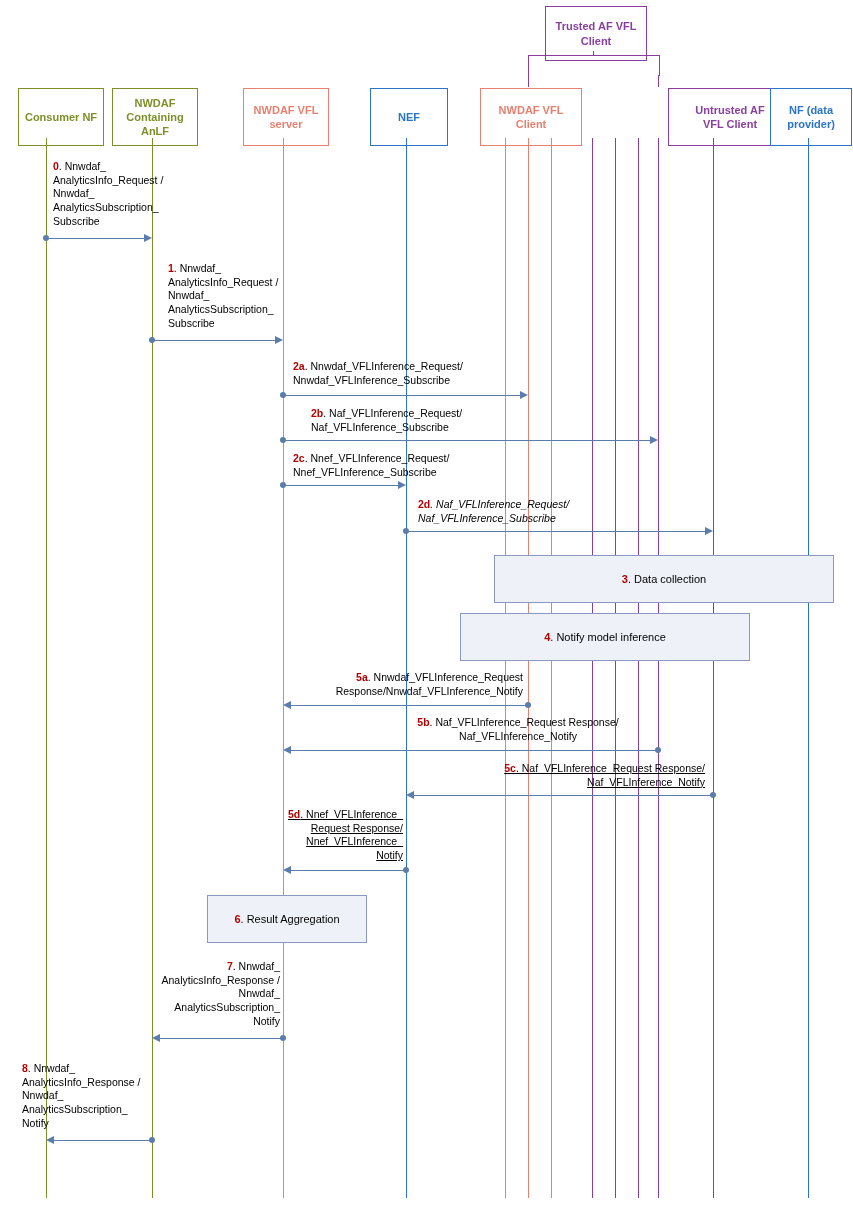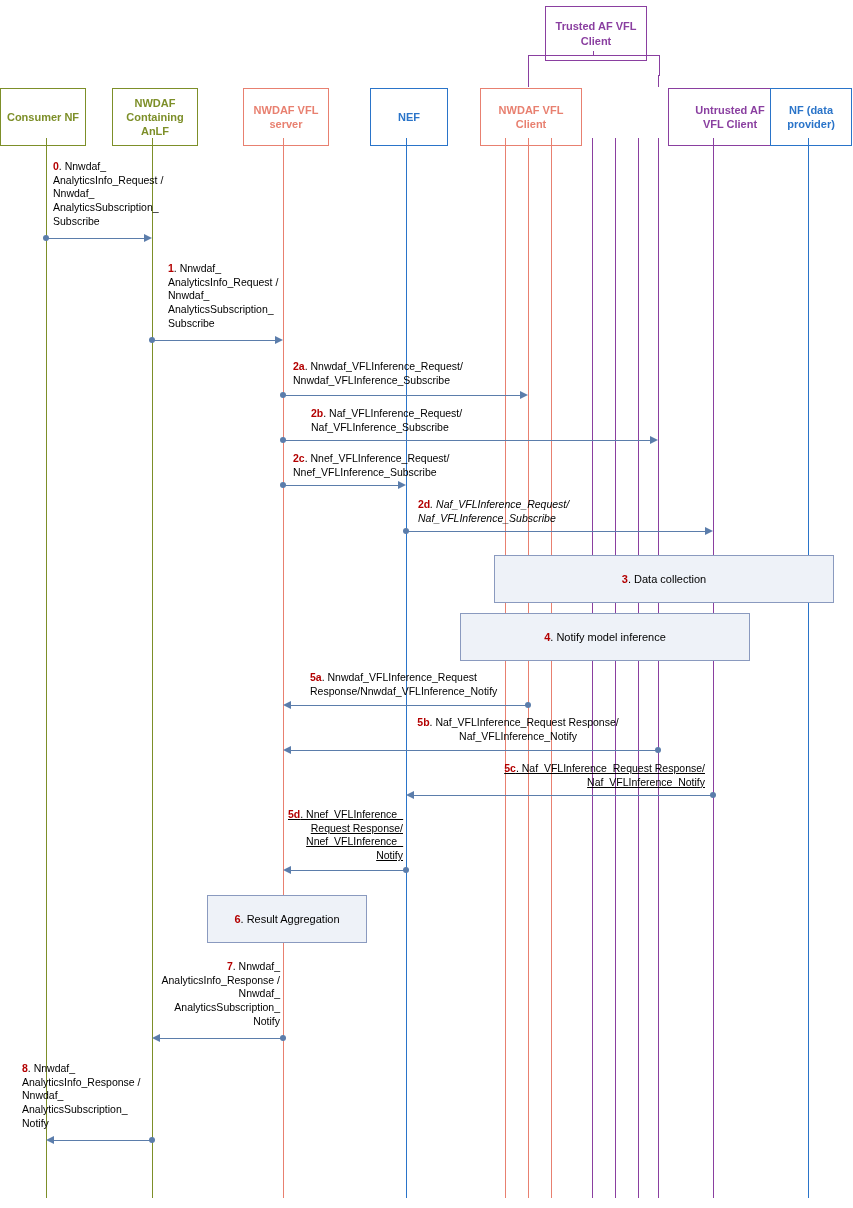--- a/index.html
+++ b/index.html
@@ -107,21 +107,21 @@
 
 <div class="participant-box p-purple" style="left:545px; top:6px; width:96px; height:45px;">
   <span>Trusted AF VFL Client</span>
 </div>
 
 <div class="trusted-bracket" style="left:528px; top:55px; width:130px; height:20px;"></div>
 <div class="trusted-leg" style="left:593px; top:51px; height:4px;"></div>
 <div class="trusted-leg" style="left:528px; top:75px; height:12px;"></div>
 <div class="trusted-leg" style="left:658px; top:75px; height:12px;"></div>
 
-<div class="participant-box p-olive" style="left:0; top:88px; width:80px; height:48px;">
+<div class="participant-box p-olive" style="left:18px; top:88px; width:80px; height:48px;">
   <span>Consumer NF</span>
 </div>
 <div class="participant-box p-olive" style="left:112px; top:88px; width:80px; height:48px;">
   <span>NWDAF Containing AnLF</span>
 </div>
 <div class="participant-box p-salmon" style="left:243px; top:88px; width:80px; height:48px;">
   <span>NWDAF VFL server</span>
 </div>
 <div class="participant-box p-blue" style="left:370px; top:88px; width:72px; height:48px;">
   <span>NEF</span>
@@ -206,21 +206,21 @@
 <div class="arrow-head-r" style="left:705px; top:531px;"></div>
 
 <div class="note-box" style="left:494px; top:555px; width:330px; height:38px;">
   <span><span class="num">3</span><span>. Data collection</span></span>
 </div>
 
 <div class="note-box" style="left:460px; top:613px; width:280px; height:38px;">
   <span><span class="num">4</span><span>. Notify model inference</span></span>
 </div>
 
-<div class="msg-label" style="left:310px; top:671px; width:230px; ">
+<div class="msg-label" style="left:293px; top:671px; width:230px; text-align:right;">
   <span class="num">5a</span><span style="white-space:pre-line;">. Nnwdaf_VFLInference_Request
 Response/Nnwdaf_VFLInference_Notify</span>
 </div>
 <div class="dot" style="left:528px; top:705px;"></div>
 <div class="arrow-line" style="left:291px; top:705px; width:237px;"></div>
 <div class="arrow-head-l" style="left:283px; top:705px;"></div>
 
 <div class="msg-label" style="left:403px; top:716px; width:230px; text-align:center;">
   <span class="num">5b</span><span style="white-space:pre-line;">. Naf_VFLInference_Request Response/
 Naf_VFLInference_Notify</span>

